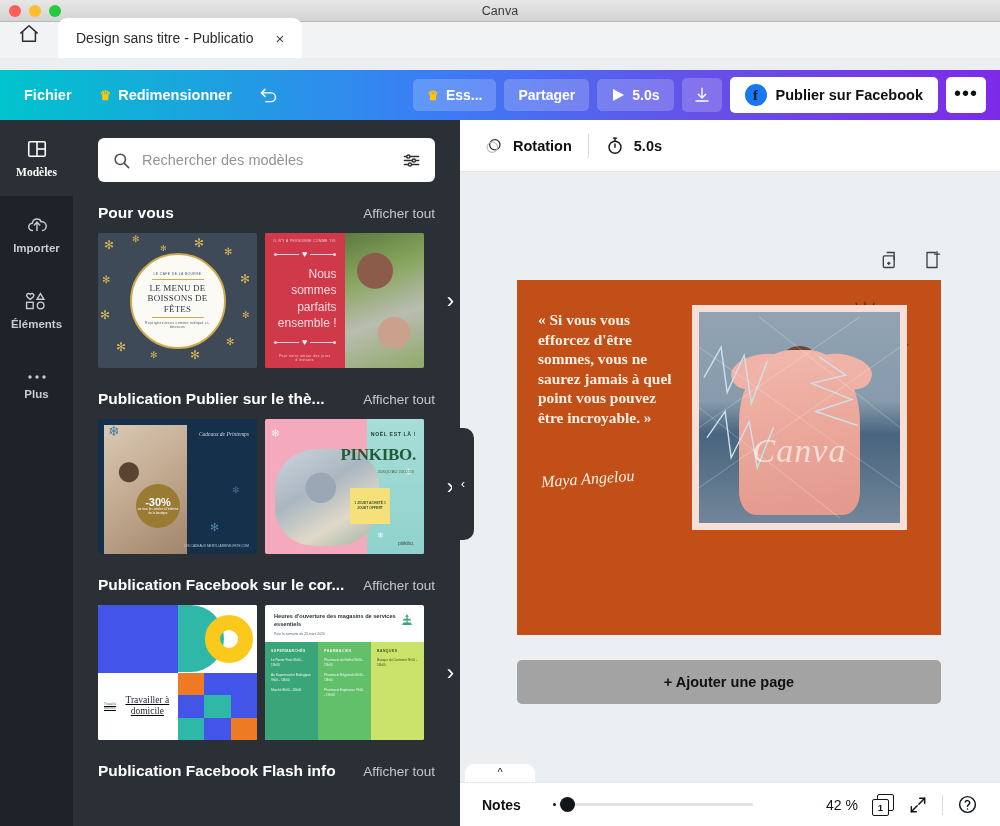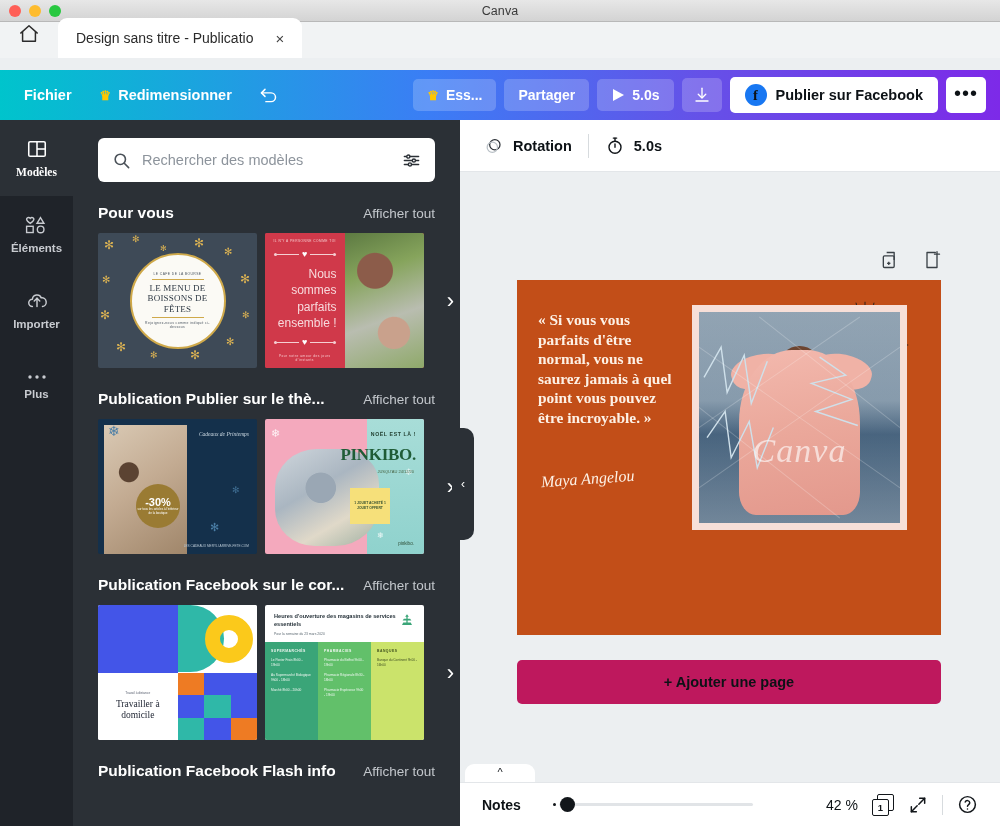--- a/index.html
+++ b/index.html
@@ -261,22 +261,22 @@
   .t-geo .q2 { position: relative; background: #fff; overflow: hidden; }
   .t-geo .q2 .half {
     position: absolute; left: -10px; top: 0; width: 56px; height: 67px;
     background: #2fb8a8; border-radius: 0 56px 56px 0;
   }
   .t-geo .q2 .ring {
     position: absolute; right: 4px; top: 10px; width: 48px; height: 48px;
     border-radius: 50%; border: 15px solid #fbc91b;
   }
   .t-geo .q3 {
-    background: #fff; display: flex; flex-direction: column;
-    align-items: center; justify-content: center; gap: 4px; padding: 6px;
+    background: #fff; display: flex; flex-direction: row;
+    align-items: center; justify-content: center; gap: 4px; padding: 6px; text-decoration: underline;
   }
   .t-geo .q3 .sm { font-size: 3.2px; color: #596070; }
   .t-geo .q3 .bg {
     font-family: "Liberation Serif", serif; font-size: 9.5px;
     color: #1c2230; text-align: center; line-height: 1.2;
   }
   .t-geo .q4 { display: grid; grid-template-columns: 1fr 1fr 1fr; grid-template-rows: 1fr 1fr 1fr; }
 
   
   .t-hours { background: #fff; display: flex; flex-direction: column; }
@@ -365,21 +365,21 @@
   }
   .watermark {
     position: absolute; left: 50%; top: 66%; transform: translate(-50%,-50%);
     color: rgba(255,255,255,.62); font-family: "Liberation Serif", serif;
     font-style: italic; font-size: 34px; letter-spacing: 1px;
   }
   .sunburst { position: absolute; right: 28px; top: 20px; width: 96px; height: 90px; }
 
   .add-page-btn {
     position: absolute; left: 57px; top: 540px; width: 424px; height: 44px;
-    background: #be185d; border-radius: 5px; display: flex;
+    background: #a3a3a3; border-radius: 5px; display: flex;
     align-items: center; justify-content: center; cursor: pointer;
     font-size: 14.5px; color: #0d1216; font-weight: 600;
   }
 
   
   .bottombar {
     position: absolute; left: 460px; bottom: 0; width: 540px; height: 44px;
     background: #fff; display: flex; align-items: center;
     padding: 0 22px; gap: 14px; border-top: 1px solid #e3e6e9;
   }
@@ -484,35 +484,35 @@
   <div class="rail">
     <div class="rail-item active">
       <svg width="22" height="22" viewBox="0 0 24 24" fill="none" stroke="currentColor" stroke-width="1.7">
         <rect x="3" y="4" width="18" height="16" rx="1.5"></rect>
           <line x1="12" y1="4" x2="12" y2="20"></line>
           <line x1="12" y1="12" x2="21" y2="12"></line>
       </svg>
       <span class="rail-label">Modèles</span>
     </div>
     <div class="rail-item">
+      <svg width="24" height="22" viewBox="0 0 24 24" fill="none" stroke="currentColor" stroke-width="1.6" stroke-linecap="round" stroke-linejoin="round">
+        <path d="M7 18a4 4 0 0 1 0-8 5 5 0 0 1 9.6-1.4A3.6 3.6 0 0 1 18 18"></path>
+        <path d="M12 18V9"></path>
+          <path d="M9 12l3-3 3 3"></path>
+      </svg>
+      <span class="rail-label">Importer</span>
+    </div>
+    <div class="rail-item">
       <svg width="26" height="22" viewBox="0 0 30 24" fill="none" stroke="currentColor" stroke-width="1.6">
         <path d="M3 5.5c0-1.3 1.1-2.2 2.3-2.2 0.9 0 1.5 0.5 1.9 1 0.4-0.5 1-1 1.9-1C10.3 3.3 11.4 4.2 11.4 5.5c0 2.1-4.2 4.6-4.2 4.6S3 7.6 3 5.5z"></path>
         <path d="M19 3.4 23 10h-8z"></path>
         <rect x="3" y="13.5" width="7.6" height="7.2"></rect>
         <circle cx="19.2" cy="17.1" r="3.8"></circle>
       </svg>
       <span class="rail-label">Éléments</span>
-    </div>
-    <div class="rail-item">
-      <svg width="24" height="22" viewBox="0 0 24 24" fill="none" stroke="currentColor" stroke-width="1.6" stroke-linecap="round" stroke-linejoin="round">
-        <path d="M7 18a4 4 0 0 1 0-8 5 5 0 0 1 9.6-1.4A3.6 3.6 0 0 1 18 18"></path>
-        <path d="M12 18V9"></path>
-          <path d="M9 12l3-3 3 3"></path>
-      </svg>
-      <span class="rail-label">Importer</span>
     </div>
     <div class="rail-item">
       <svg width="22" height="10" viewBox="0 0 22 10">
         <circle cx="4" cy="5" r="1.7" fill="currentColor"></circle>
           <circle cx="11" cy="5" r="1.7" fill="currentColor"></circle>
           <circle cx="18" cy="5" r="1.7" fill="currentColor"></circle>
       </svg>
       <span class="rail-label">Plus</span>
     </div>
   </div>
@@ -732,21 +732,21 @@
       <div>
         <svg width="20" height="20" viewBox="0 0 24 24" fill="none" stroke="#3a4147" stroke-width="1.6" stroke-linecap="round" stroke-linejoin="round">
           <path d="M16 3H6v18h12V9"></path>
             <line x1="18" y1="2" x2="18" y2="8"></line>
             <line x1="15" y1="5" x2="21" y2="5"></line>
         </svg>
       </div>
     </div>
 
     <div class="design-page">
-      <div class="quote-block">« Si vous vous parfaits d'être normal, vous ne saurez jamais à quel point vous pouvez être incroyable. »</div>
+      <div class="quote-block">« Si vous vous efforcez d'être sommes, vous ne saurez jamais à quel point vous pouvez être incroyable. »</div>
       <div class="signature">Maya Angelou</div>
 
       <svg class="sunburst" viewBox="0 0 100 100">
         <g stroke="#1b1b1b" stroke-width="1">
           <line x1="50" y1="50" x2="50" y2="2"></line>
             <line x1="50" y1="50" x2="60" y2="3"></line>
             <line x1="50" y1="50" x2="70" y2="8"></line>
           <line x1="50" y1="50" x2="80" y2="16"></line>
             <line x1="50" y1="50" x2="88" y2="26"></line>
             <line x1="50" y1="50" x2="95" y2="38"></line>

